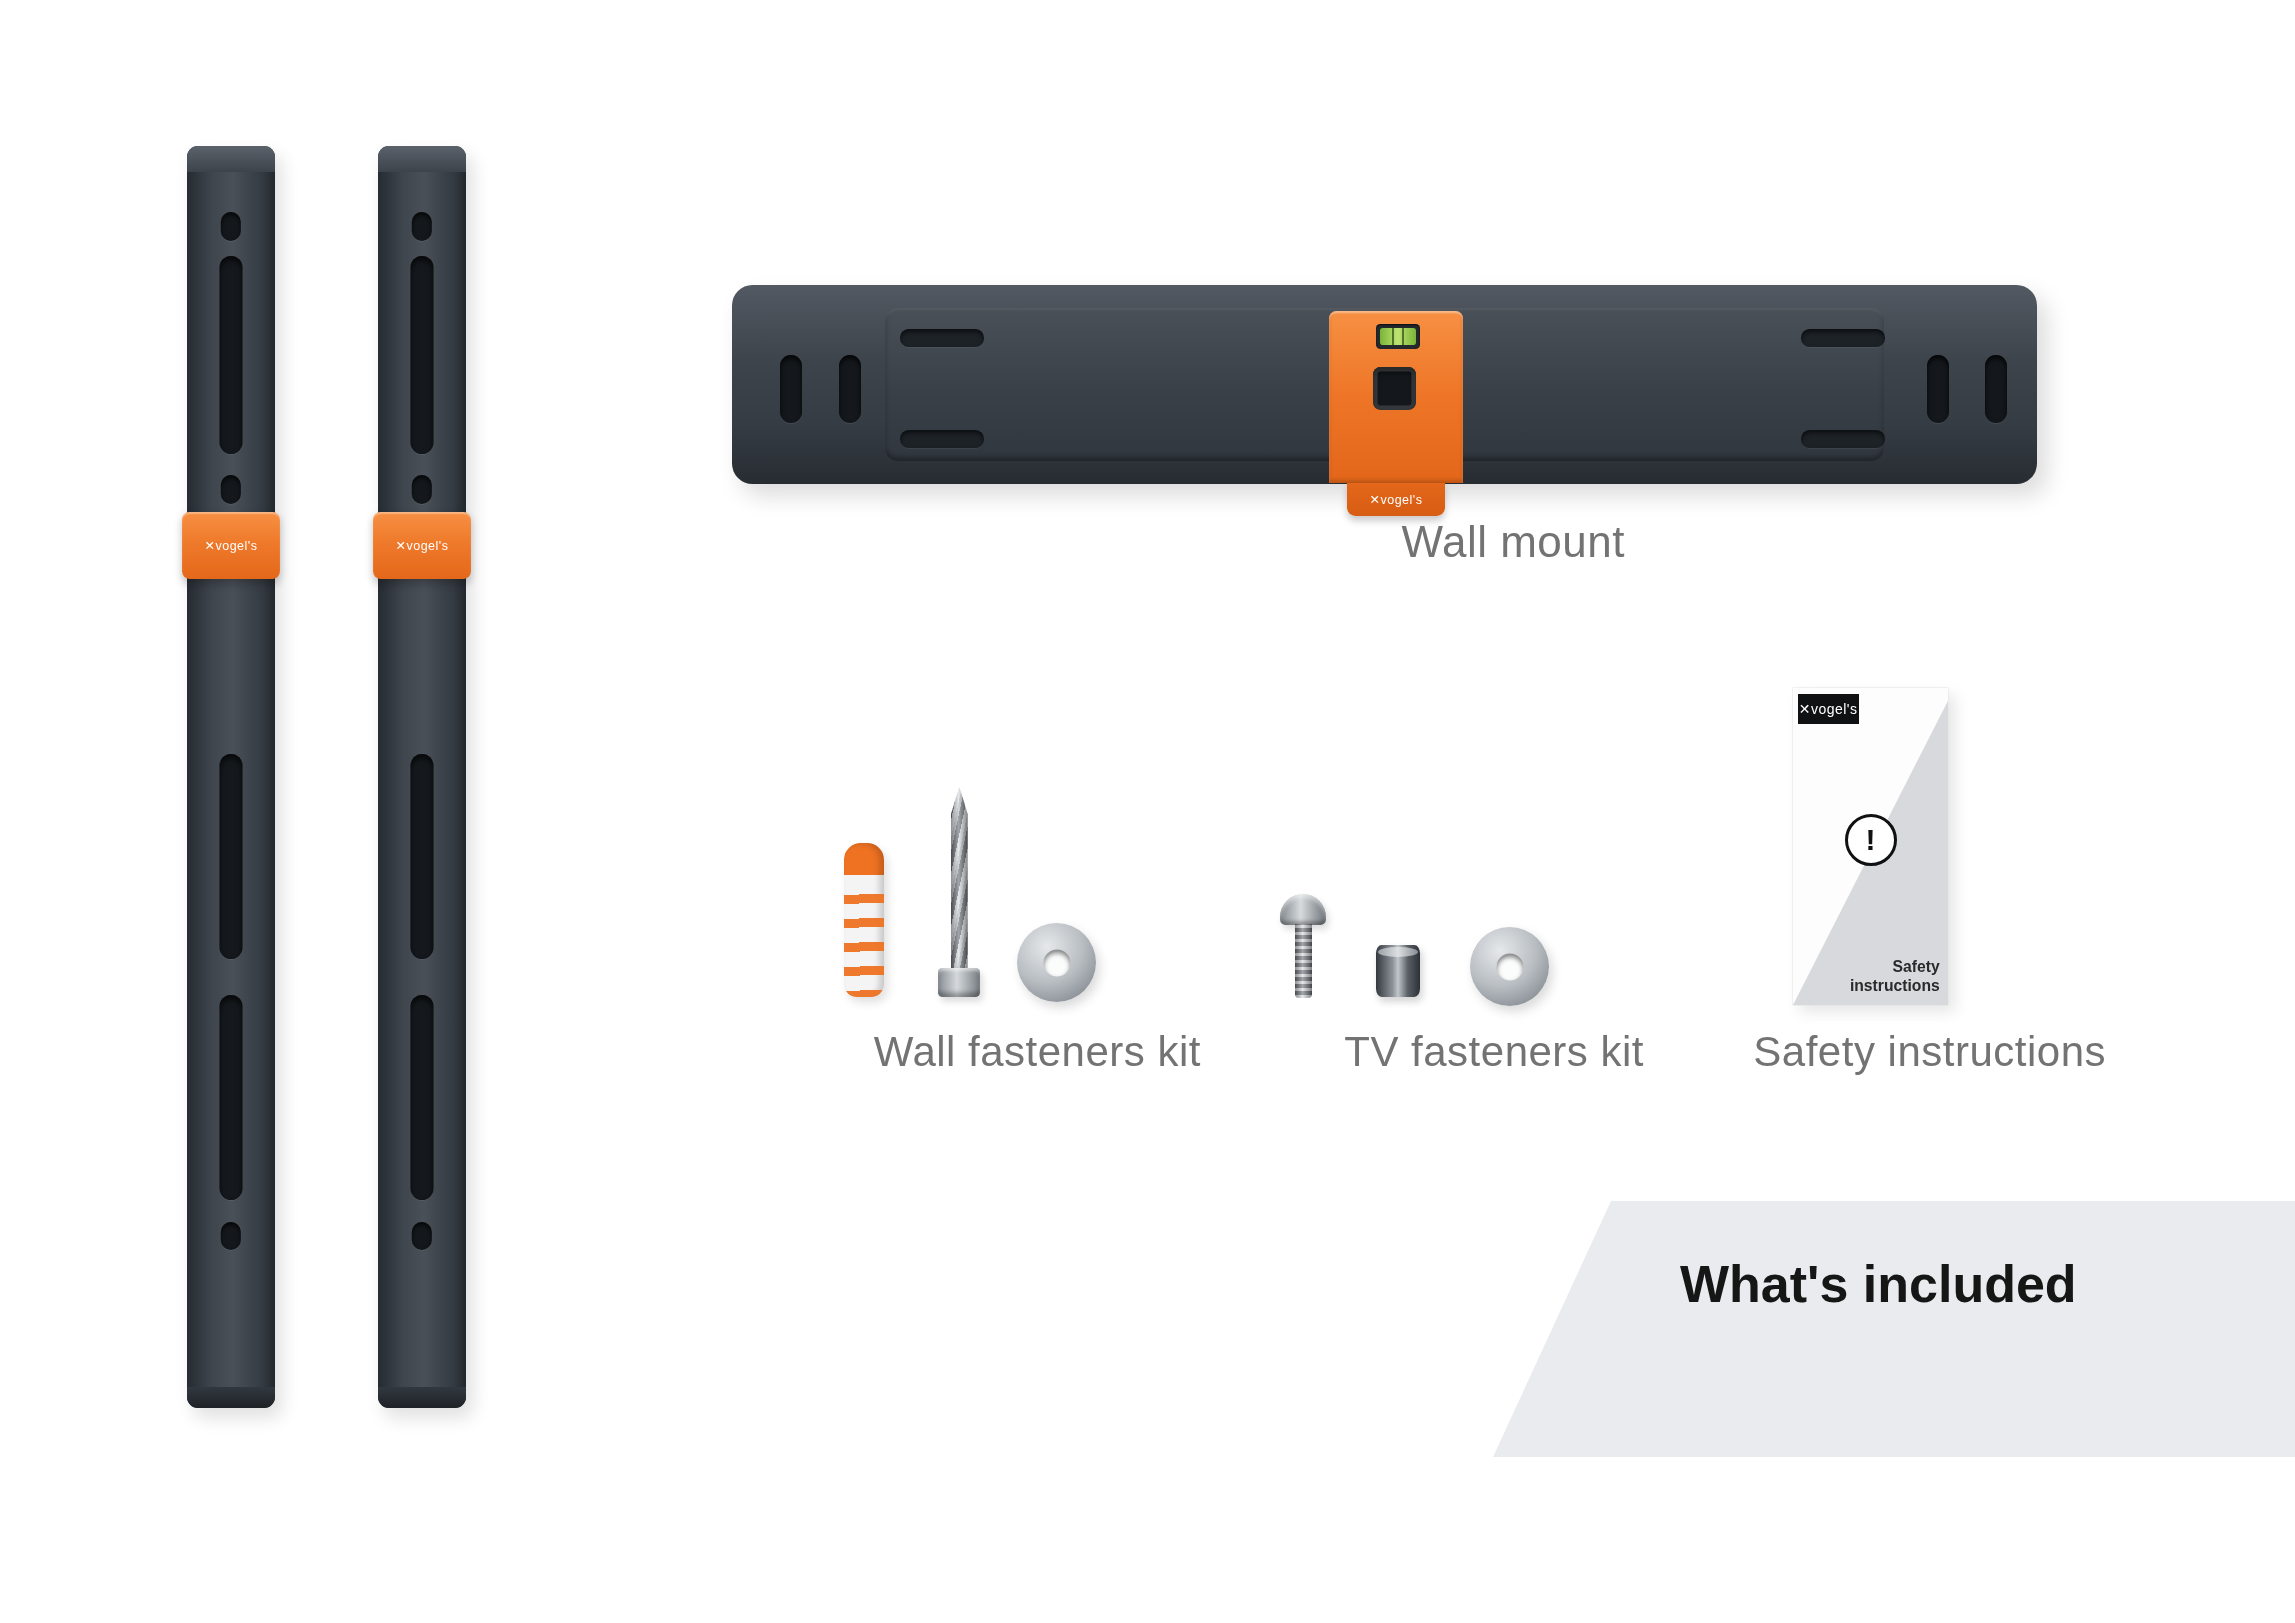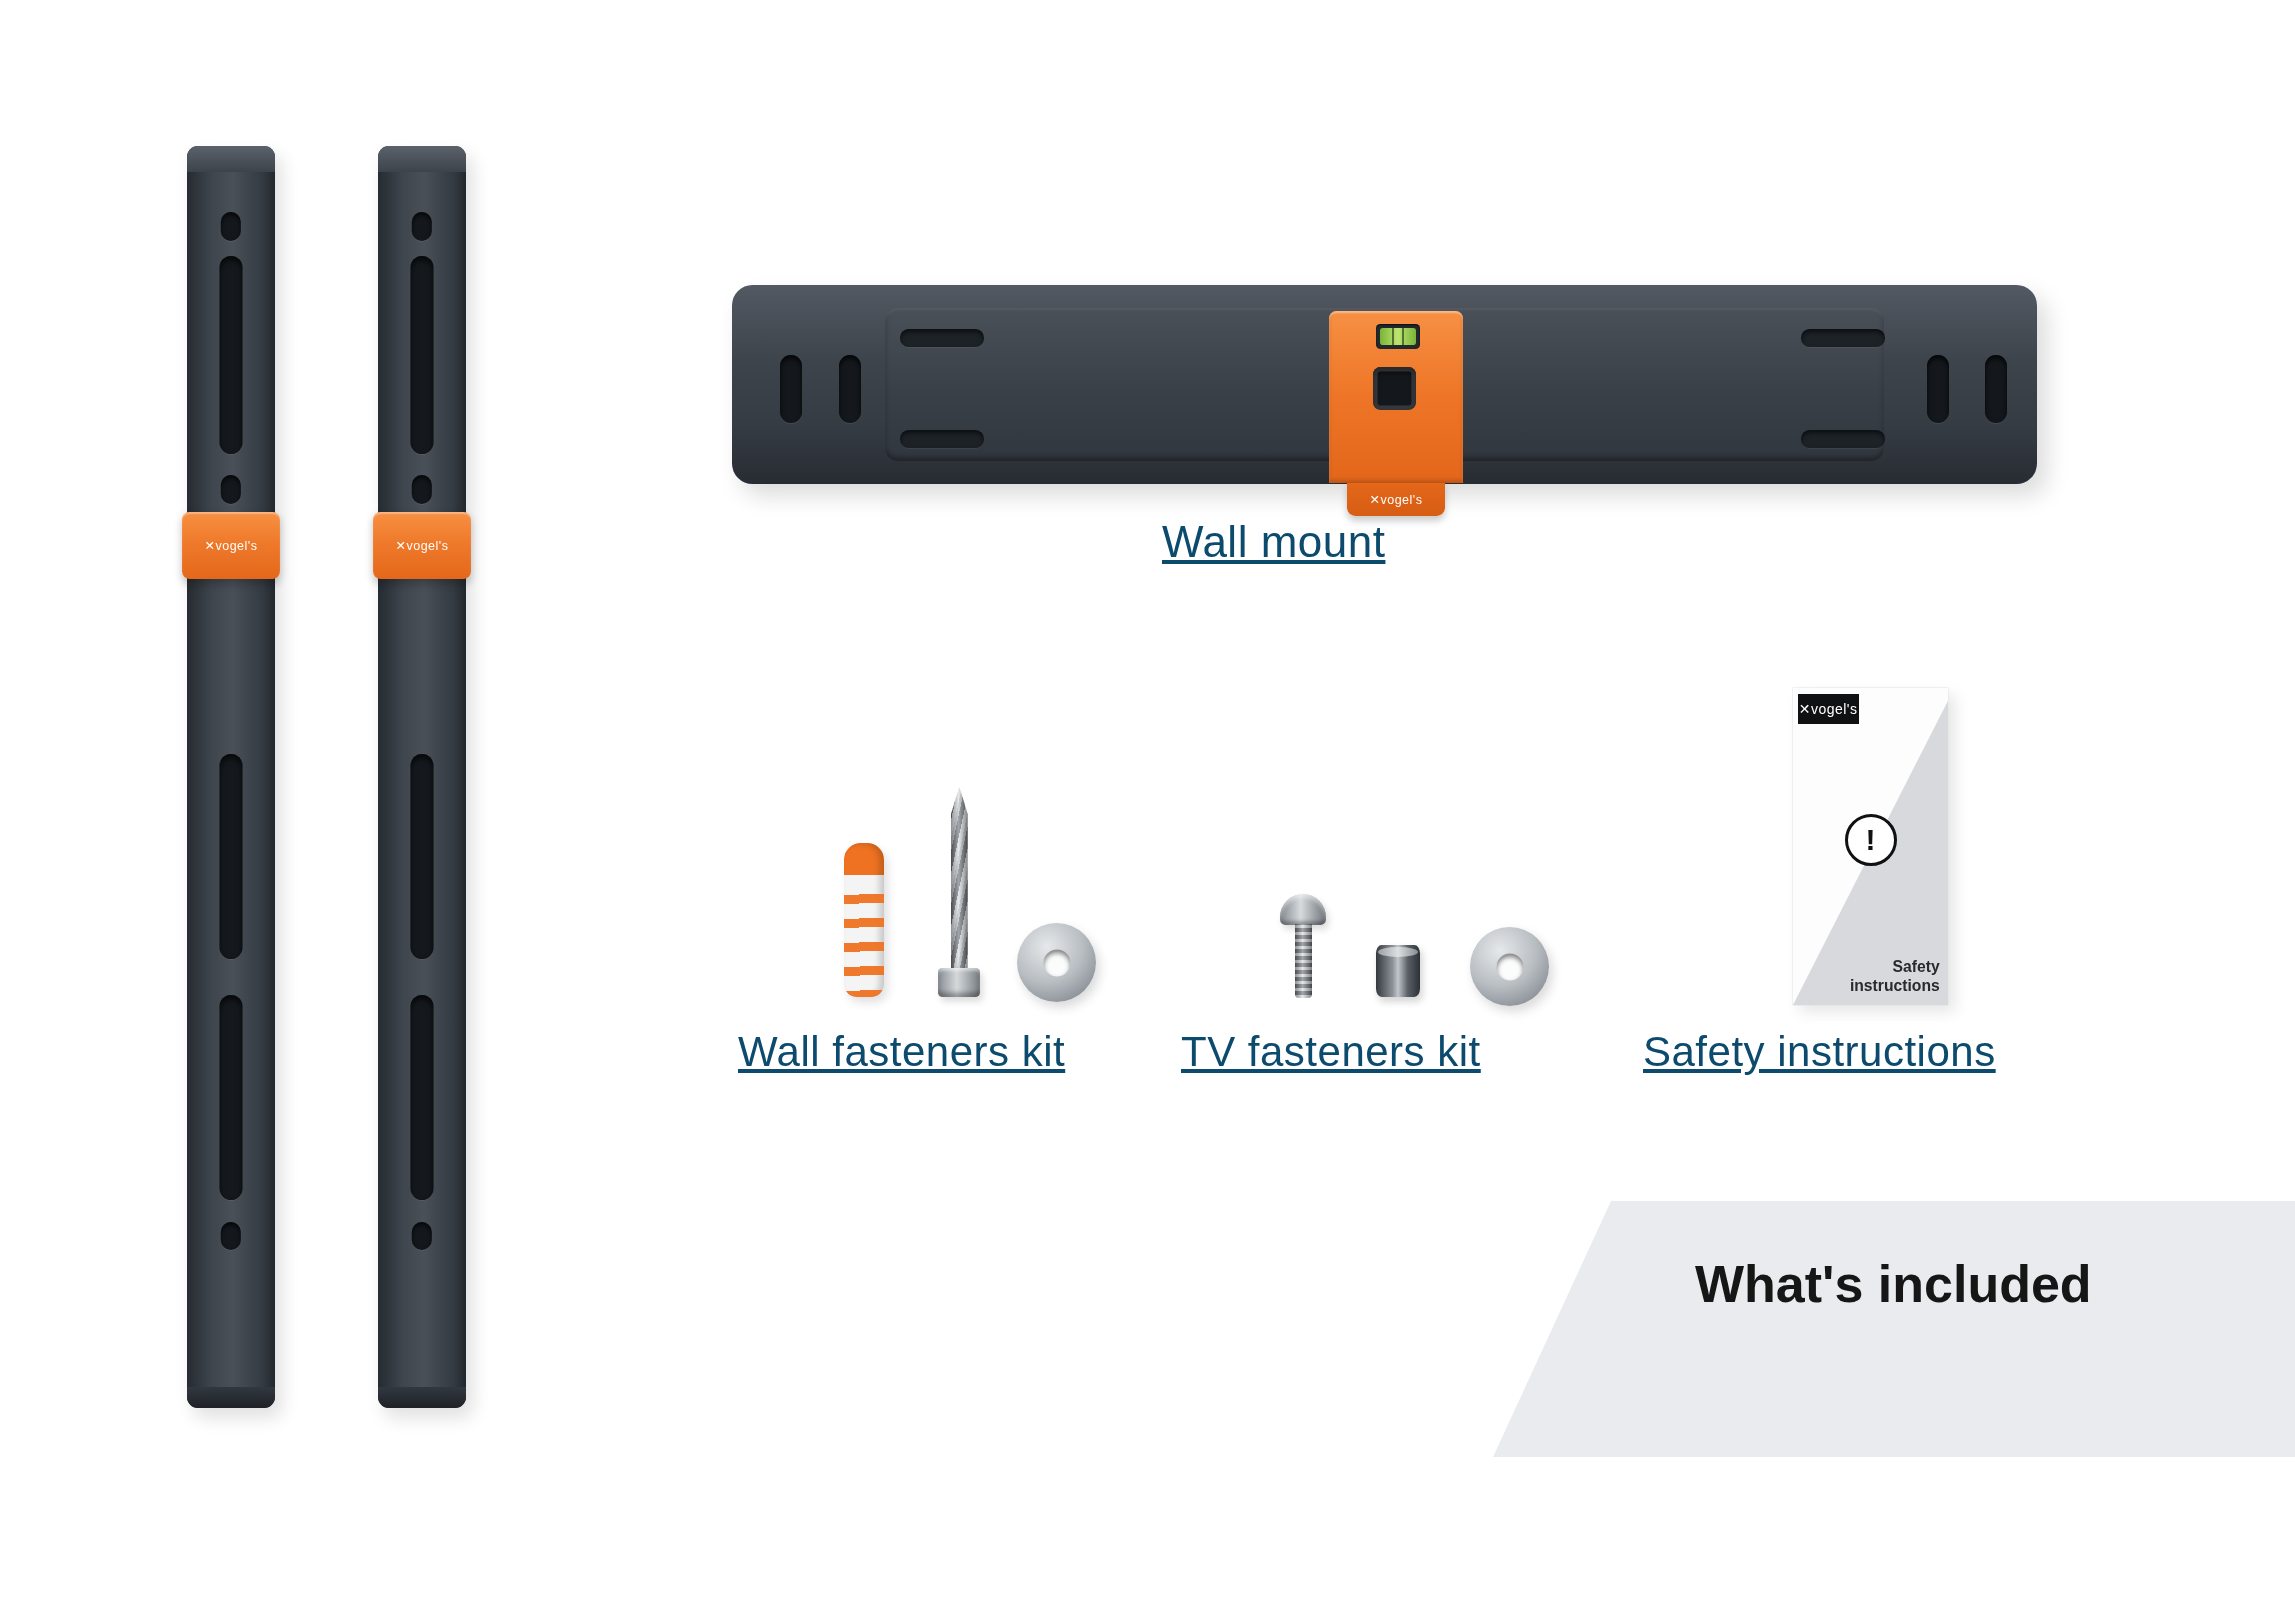--- a/index.html
+++ b/index.html
@@ -3,22 +3,22 @@
 <meta charset="utf-8">
 <style>
   html, body { margin:0; padding:0; background:#ffffff; }
   .canvas {
     position:relative; width:2295px; height:1623px; background:#ffffff;
     font-family:"Liberation Sans", sans-serif; overflow:hidden;
   }
 
   
   .label {
-    position:absolute; font-size:42px; color:#0c4a6e; text-align:left;
-    font-weight:400; letter-spacing:0.5px; white-space:nowrap;text-decoration:underline;
+    position:absolute; font-size:42px; color:#737373; text-align:right;
+    font-weight:400; letter-spacing:0.5px; white-space:nowrap;
   }
 
   
   .strip {
     position:absolute; width:88px; height:1262px; border-radius:11px;
     background:linear-gradient(90deg,#262b31,#3f454d 28%,#4a5058 52%,#343a41 86%,#23282d);
     box-shadow:6.5px 9.3px 18.5px rgba(0,0,0,.12);
   }
   .strip::before{
     content:""; position:absolute; left:0; right:0; top:0; height:26px;
@@ -177,21 +177,21 @@
     position:absolute; right:8.3px; bottom:9.3px; text-align:right;
     font-size:15.7px; font-weight:700; color:#2a2a2a; line-height:19.4px;
   }
 
   
   .banner {
     position:absolute; left:1493px; top:1201px; width:802px; height:256px;
     background:#e9ebef;
     clip-path:polygon(118px 0, 100% 0, 100% 100%, 0 100%);
   }
-  .banner-text { position:absolute; left:187px; top:41px;margin-left:15px; }
+  .banner-text { position:absolute; left:187px; top:41px; }
   .banner-line {
     font-size:52px; line-height:85px; font-weight:700; color:#161616; white-space:nowrap;
   }
 </style>
 </head>
 <body>
 
 <div class="canvas">
 
   <div class="strip" style="left:187px; top:146px;">

